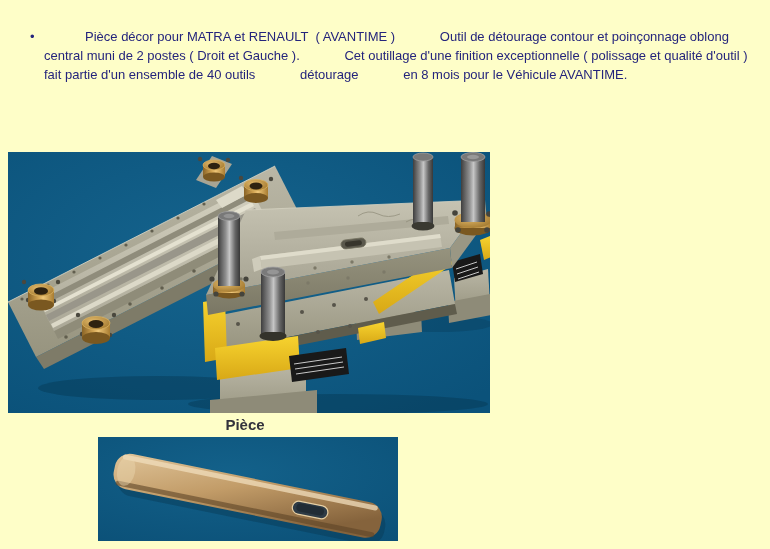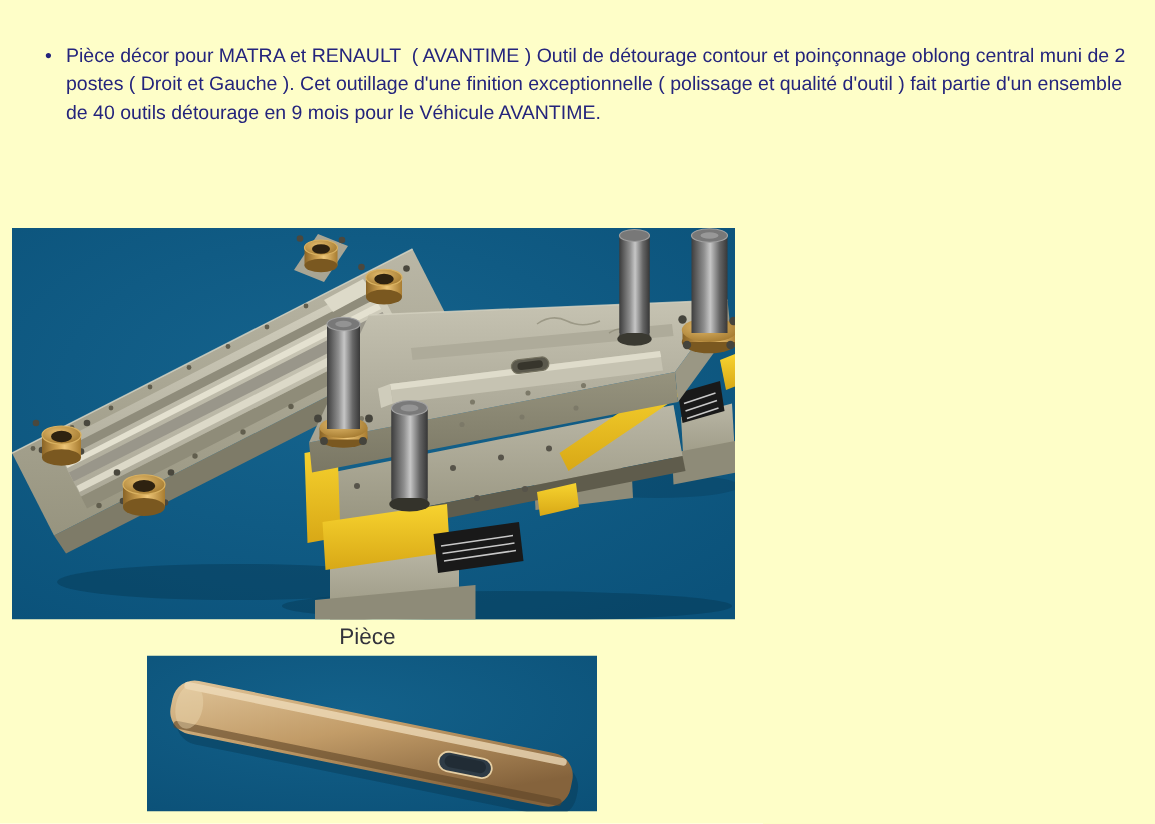--- a/index.html
+++ b/index.html
@@ -9,40 +9,40 @@
     --photo-background:#0E587F;
   }
   *{margin:0;padding:0;box-sizing:border-box;}
   html,body{width:770px;height:549px;overflow:hidden;}
   body{font-family:"Liberation Sans",sans-serif;}
   .page{position:relative;width:770px;height:549px;background:var(--page-background);}
   .bullet-row{position:absolute;left:30px;top:27px;right:8px;display:flex;
     color:var(--text-color);font-size:13px;line-height:19px;}
   .bullet-marker{flex:0 0 14px;font-size:13px;}
   .bullet-lines{flex:1;}
-  .bullet-line{white-space:pre-wrap;}
+  .bullet-line{white-space:pre-wrap;margin-left:41px;}
   .figure1{position:absolute;left:8px;top:152px;width:482px;height:261px;}
   .figure1 svg,.figure2 svg{display:block;width:100%;height:100%;}
   .figure-caption{position:absolute;left:0;top:416px;width:490px;text-align:center;
-    font-size:15px;color:var(--caption-color);}
+    font-size:15px;color:var(--caption-color);font-weight:bold;}
   .figure2{position:absolute;left:98px;top:437px;width:300px;height:104px;}
 </style>
 </head>
 <body>
 
 <div class="page">
 
   <div class="bullet-row">
     <span class="bullet-marker">•</span>
     <span class="bullet-lines">
       <span class="bullet-line">Pièce décor pour MATRA et RENAULT  ( AVANTIME )</span>
       <span class="bullet-line">Outil de détourage contour et poinçonnage oblong central muni de 2 postes ( Droit et Gauche ).</span>
       <span class="bullet-line">Cet outillage d'une finition exceptionnelle ( polissage et qualité d'outil ) fait partie d'un ensemble de 40 outils</span>
       <span class="bullet-line">détourage</span>
-      <span class="bullet-line">en 9 mois pour le Véhicule AVANTIME.</span>
+      <span class="bullet-line">en 8 mois pour le Véhicule AVANTIME.</span>
     </span>
   </div>
 
   <div class="figure1" role="img" aria-label="Outil de détourage et poinçonnage à 2 postes sur fond bleu">
     <svg viewBox="0 0 482 261" preserveAspectRatio="none">
       <defs>
         <radialGradient id="p1bg" cx="45%" cy="40%" r="75%">
           <stop offset="0%" stop-color="#15648E"></stop>
             <stop offset="100%" stop-color="#0B527A"></stop>
         </radialGradient>

